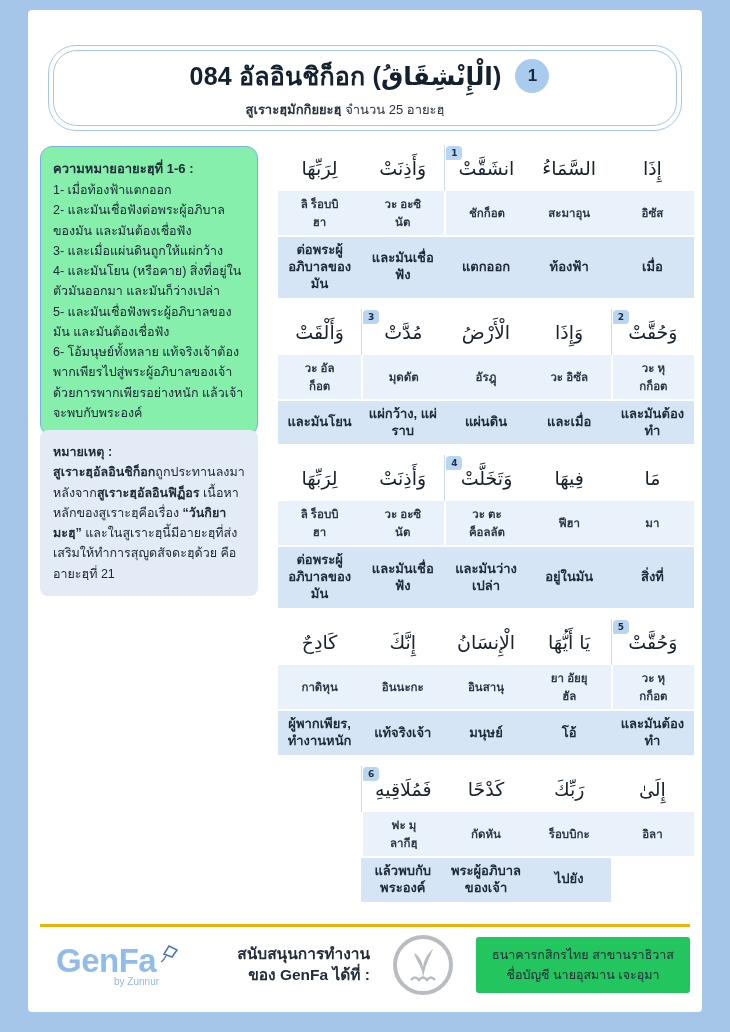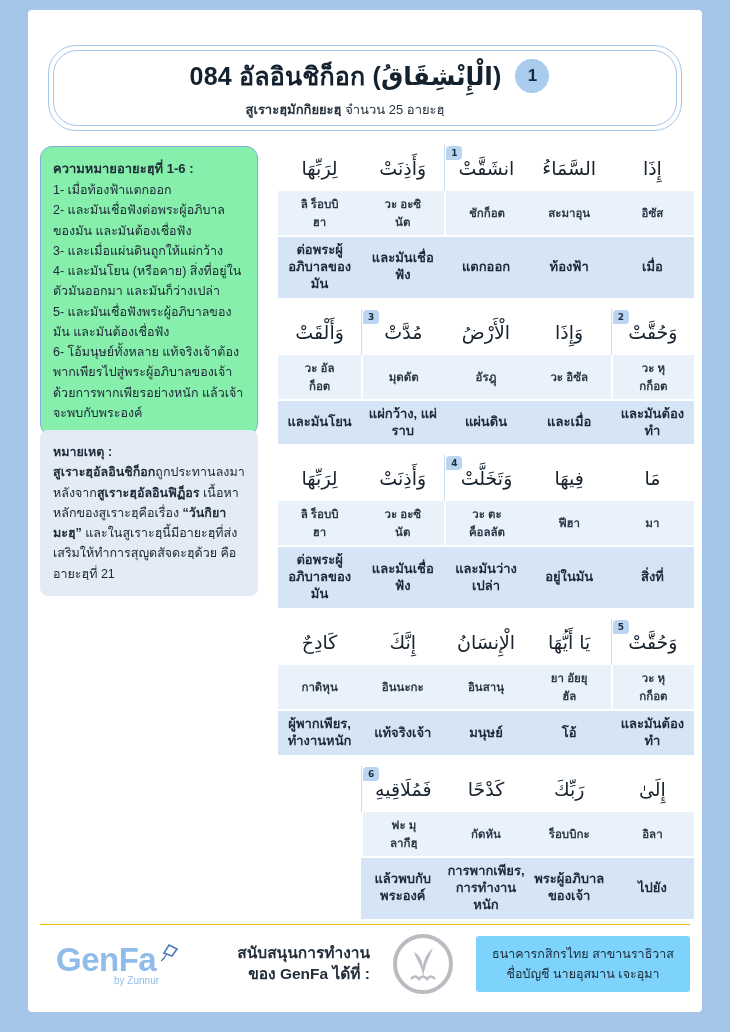--- a/index.html
+++ b/index.html
@@ -84,31 +84,31 @@
     background:#b9d5f1; color:#1e2c3c;
     border-radius:4px 4px 4px 1px;
     font-size:9px; font-weight:bold;
     display:flex; align-items:center; justify-content:center;
   }
   .cell-ar.has-badge { border-left:1px solid #c9ddf2; }
   .cell-tr.after-badge { border-left:2px solid #ffffff; }
   
   .footer {
     position:absolute; left:12px; right:12px; bottom:10px; height:78px;
-    border-top:1px solid #eab308;
+    border-top:3px solid #eab308;
     display:flex; align-items:center;
   }
   .genfa-logo { width:160px; padding-left:16px; position:relative; }
   .genfa-text { font-size:33px; font-weight:bold; color:#8fbce9; letter-spacing:-.5px; }
   .genfa-sub { font-size:10px; color:#8fbce9; margin:-4px 0 0 58px; }
   .kite-icon { position:absolute; top:2px; left:118px; }
   .support-text { width:170px; font-size:15.5px; font-weight:bold; color:#222e3a; line-height:1.35;text-align:right; }
   .bank-logo-wrap { width:106px; display:flex; justify-content:center; }
   .bank-info-box {
-    flex:1; background:#7dd3fc; border-radius:3px;
+    flex:1; background:#22c55e; border-radius:3px;
     padding:8px 12px; text-align:center; color:#1d2936;
   }
   .bank-line1 { font-size:12.5px; }
   .bank-line2 { font-size:12.5px; margin:2px 0; }
   .bank-acct { font-size:19px; font-weight:bold; letter-spacing:.3px; }
   .bank-line3 { font-size:12.5px; }
 </style>
 </head>
 <body>
 
@@ -270,21 +270,20 @@
         <div class="cell-ar">
           <span>إِلَىٰ</span>
         </div>
         <div class="cell-tr empty"></div>
         <div class="cell-tr after-badge">ฟะ มุลากีฮฺ</div>
         <div class="cell-tr">กัดหัน</div>
         <div class="cell-tr">ร็อบบิกะ</div>
         <div class="cell-tr">อิลา</div>
         <div class="cell-th empty"></div>
         <div class="cell-th">แล้วพบกับพระองค์</div>
-        <div class="cell-th">การพากเพียร, การทำงานหนัก</div>
         <div class="cell-th">พระผู้อภิบาลของเจ้า</div>
         <div class="cell-th">ไปยัง</div>
       </div>
     </div>
 
   <div class="footer">
     <div class="genfa-logo">
       <div class="genfa-text">GenFa</div>
       <svg class="kite-icon" width="22" height="22" viewBox="0 0 22 22">
         <path d="M11 2 L19 6 L14 13 L6 10 Z" fill="none" stroke="#4a7ab5" stroke-width="1.6"></path>

